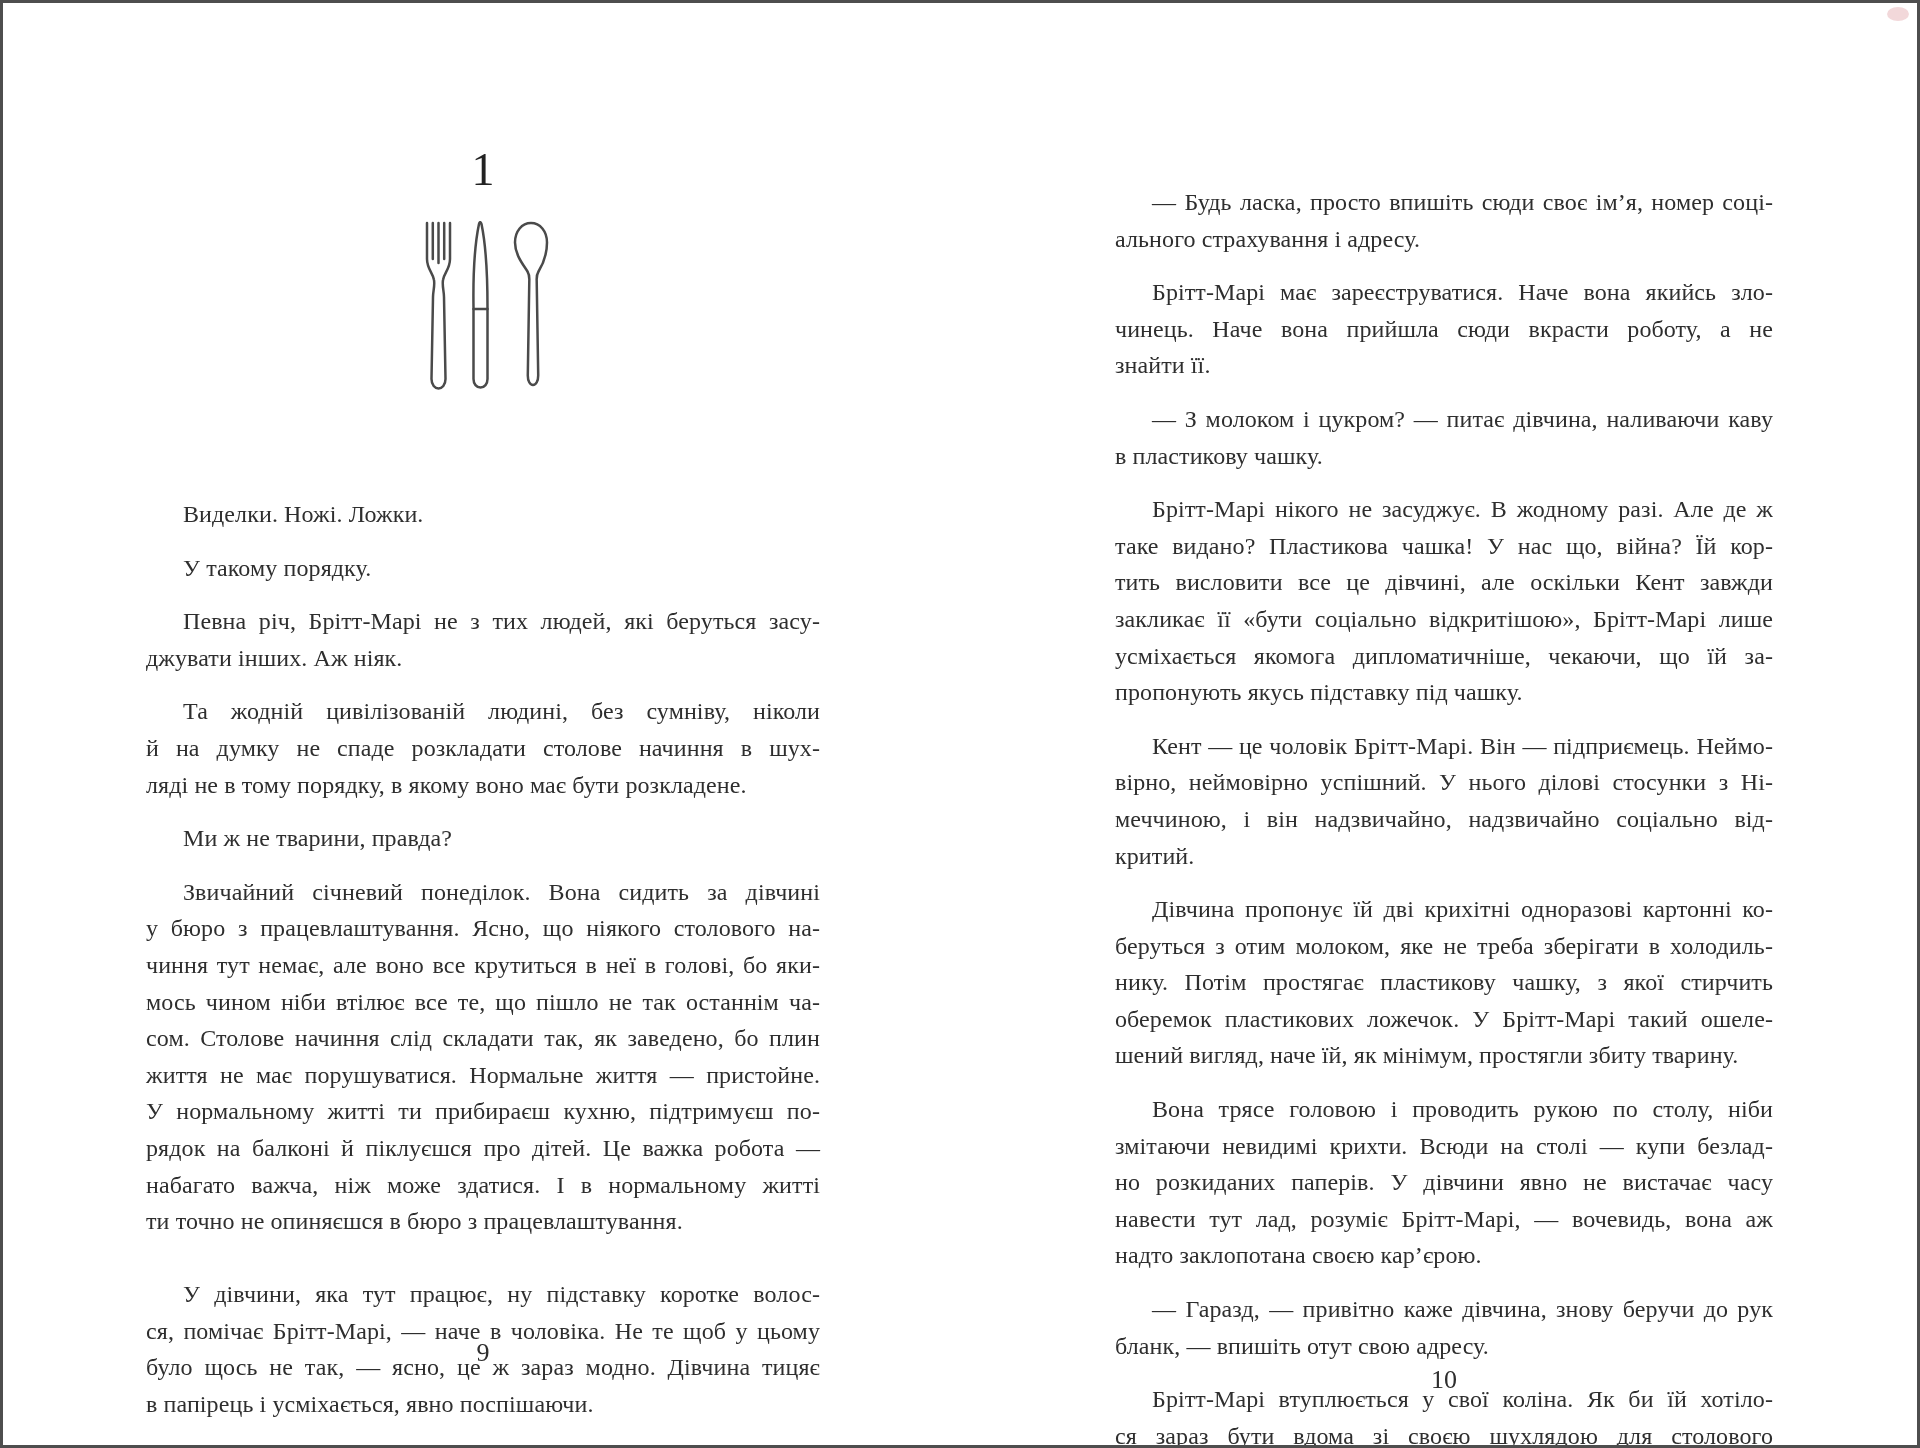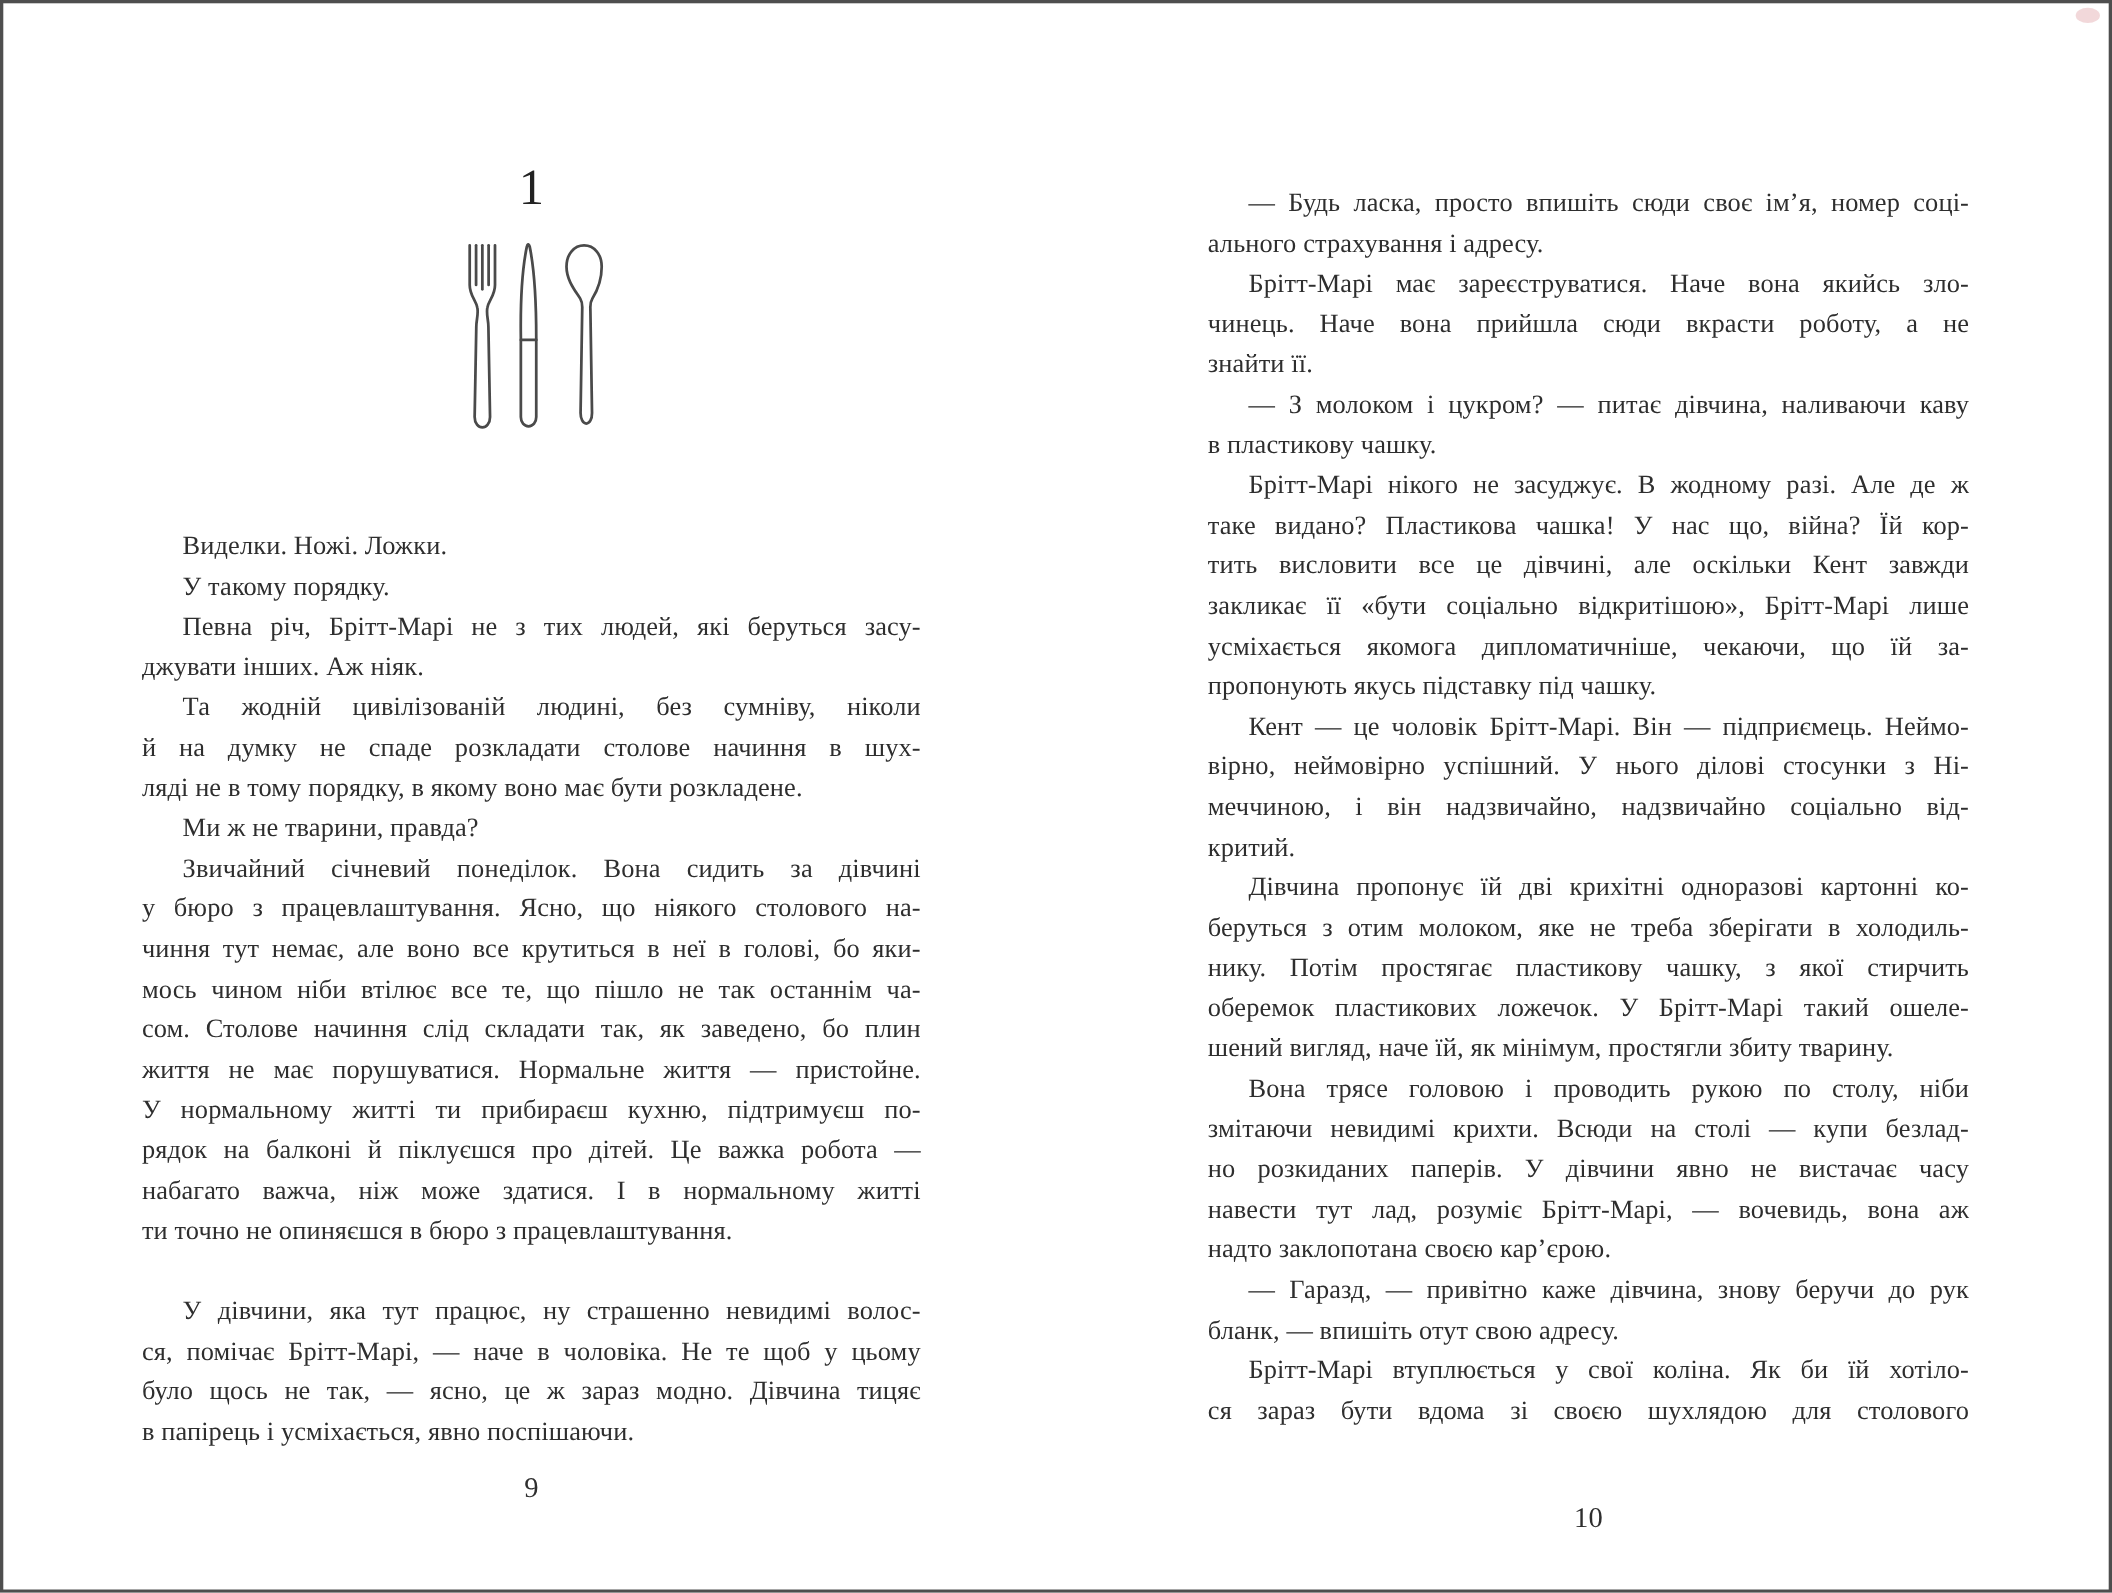--- a/index.html
+++ b/index.html
@@ -10,21 +10,21 @@
     background: #ffffff;
     border: 3px solid #4e4e4e;
     box-sizing: border-box;
     overflow: hidden;
     font-family: "Liberation Serif", "DejaVu Serif", serif;
     color: #2e2e2e;
   }
   .text-col { position: absolute; }
   #left-text  { left: 126px; top: 476px;  width: 708px; }
   #right-text { left: 1095px; top: 164px; width: 692px; }
-  .paragraph { margin: 0; }
+  .paragraph { margin: 17px; }
   .paragraph.gap-before { margin-top: 36.6px; }
   .line {
     font-size: 24px;
     line-height: 36.6px;
     text-align: justify;
     text-align-last: justify;
     white-space: normal;
     letter-spacing: 0.1px;
   }
   .line.first { text-indent: 37px; }
@@ -105,21 +105,21 @@
         <div class="line">чиння тут немає, але воно все крутиться в неї в голові, бо яки-</div>
         <div class="line">мось чином ніби втілює все те, що пішло не так останнім ча-</div>
         <div class="line">сом. Столове начиння слід складати так, як заведено, бо плин</div>
         <div class="line">життя не має порушуватися. Нормальне життя — пристойне.</div>
         <div class="line">У нормальному житті ти прибираєш кухню, підтримуєш по-</div>
         <div class="line">рядок на балконі й піклуєшся про дітей. Це важка робота —</div>
         <div class="line">набагато важча, ніж може здатися. І в нормальному житті</div>
         <div class="line last">ти точно не опиняєшся в бюро з працевлаштування.</div>
       </div>
       <div class="paragraph gap-before">
-        <div class="line first">У дівчини, яка тут працює, ну страшенно невидимі волос-</div>
+        <div class="line first">У дівчини, яка тут працює, ну підставку коротке волос-</div>
         <div class="line">ся, помічає Брітт-Марі, — наче в чоловіка. Не те щоб у цьому</div>
         <div class="line">було щось не так, — ясно, це ж зараз модно. Дівчина тицяє</div>
         <div class="line last">в папірець і усміхається, явно поспішаючи.</div>
       </div>
     </div>
 
   <div id="right-text" class="text-col">
       <div class="paragraph">
         <div class="line first">— Будь ласка, просто впишіть сюди своє ім’я, номер соці-</div>
         <div class="line last">ального страхування і адресу.</div>

